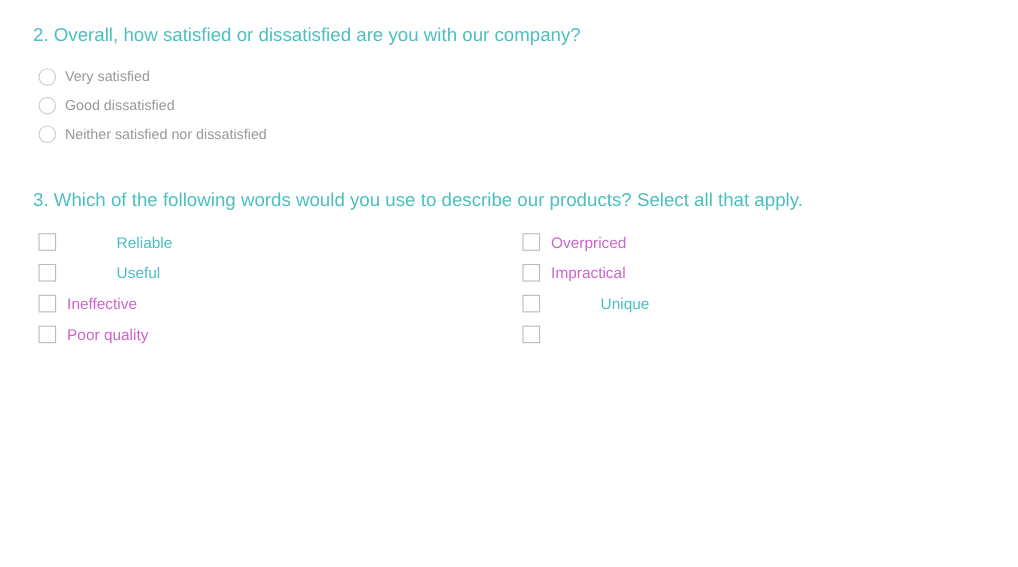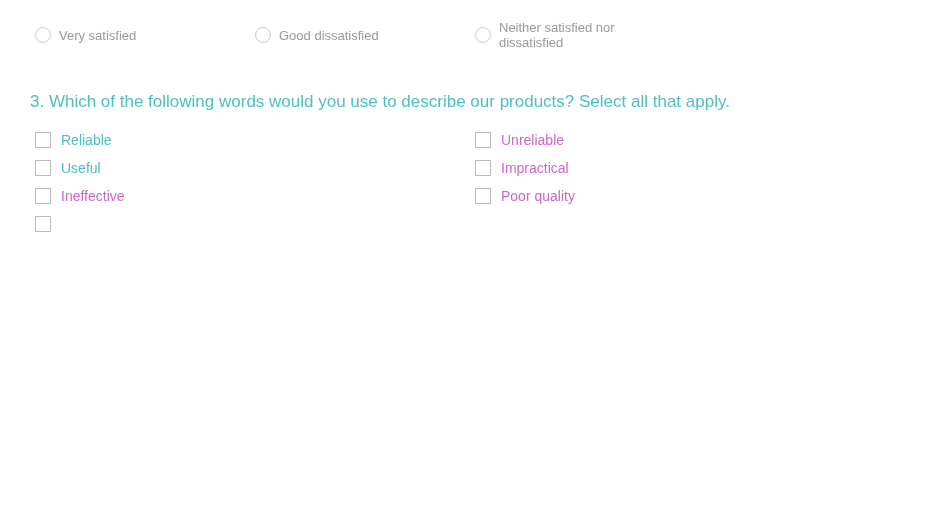--- a/index.html
+++ b/index.html
@@ -24,21 +24,21 @@
       margin-bottom: 18px;
       line-height: 1.4;
     }
 
     .question-section {
       margin-bottom: 30px;
     }
 
     .radio-options {
       display: grid;
-      grid-template-columns: 1fr 1fr 1fr 1fr;
+      grid-template-columns: 1fr;
       gap: 10px 20px;
       padding-left: 5px;
     }
 
     .radio-option {
       display: flex;
       align-items: center;
       gap: 8px;
       font-size: 13px;
       color: #999;
@@ -63,20 +63,21 @@
 
     .checkbox-option {
       display: flex;
       align-items: center;
       gap: 10px;
       font-size: 14px;
     }
 
     .checkbox-option span.label {
       color: #4dbfbf;
+      margin-left: 45px;
     }
 
     .checkbox-option span.label-negative {
       color: #cc66cc;
     }
 
     .checkbox-square {
       width: 16px;
       height: 16px;
       border: 1.5px solid #bbb;
@@ -86,20 +87,21 @@
     }
 
     .q2-section {
       margin-bottom: 40px;
     }
   </style>
 </head>
 <body>
 
 <div class="q2-section">
+  <div class="question-title">2. Overall, how satisfied or dissatisfied are you with our company?</div>
   <div class="radio-options">
 
     <div class="radio-option">
       <span class="radio-circle"></span>
       <span>Very satisfied</span>
     </div>
 
 
 
     <div class="radio-option">
@@ -120,39 +122,43 @@
 
   <div class="checkbox-options">
 
     <div class="checkbox-option">
       <span class="checkbox-square"></span>
       <span class="label">Reliable</span>
     </div>
 
     <div class="checkbox-option">
       <span class="checkbox-square"></span>
-      <span class="label-negative">Unreliable</span>
+      <span class="label-negative">Overpriced</span>
     </div>
 
 
     <div class="checkbox-option">
       <span class="checkbox-square"></span>
       <span class="label">Useful</span>
     </div>
 
     <div class="checkbox-option">
       <span class="checkbox-square"></span>
       <span class="label-negative">Impractical</span>
     </div>
 
     <div class="checkbox-option">
       <span class="checkbox-square"></span>
       <span class="label-negative">Ineffective</span>
     </div>
 
+    <div class="checkbox-option">
+      <span class="checkbox-square"></span>
+      <span class="label">Unique</span>
+    </div>
 
     <div class="checkbox-option">
       <span class="checkbox-square"></span>
       <span class="label-negative">Poor quality</span>
     </div>
 
     <div class="checkbox-option">
       <span class="checkbox-square"></span>
     </div>
 

